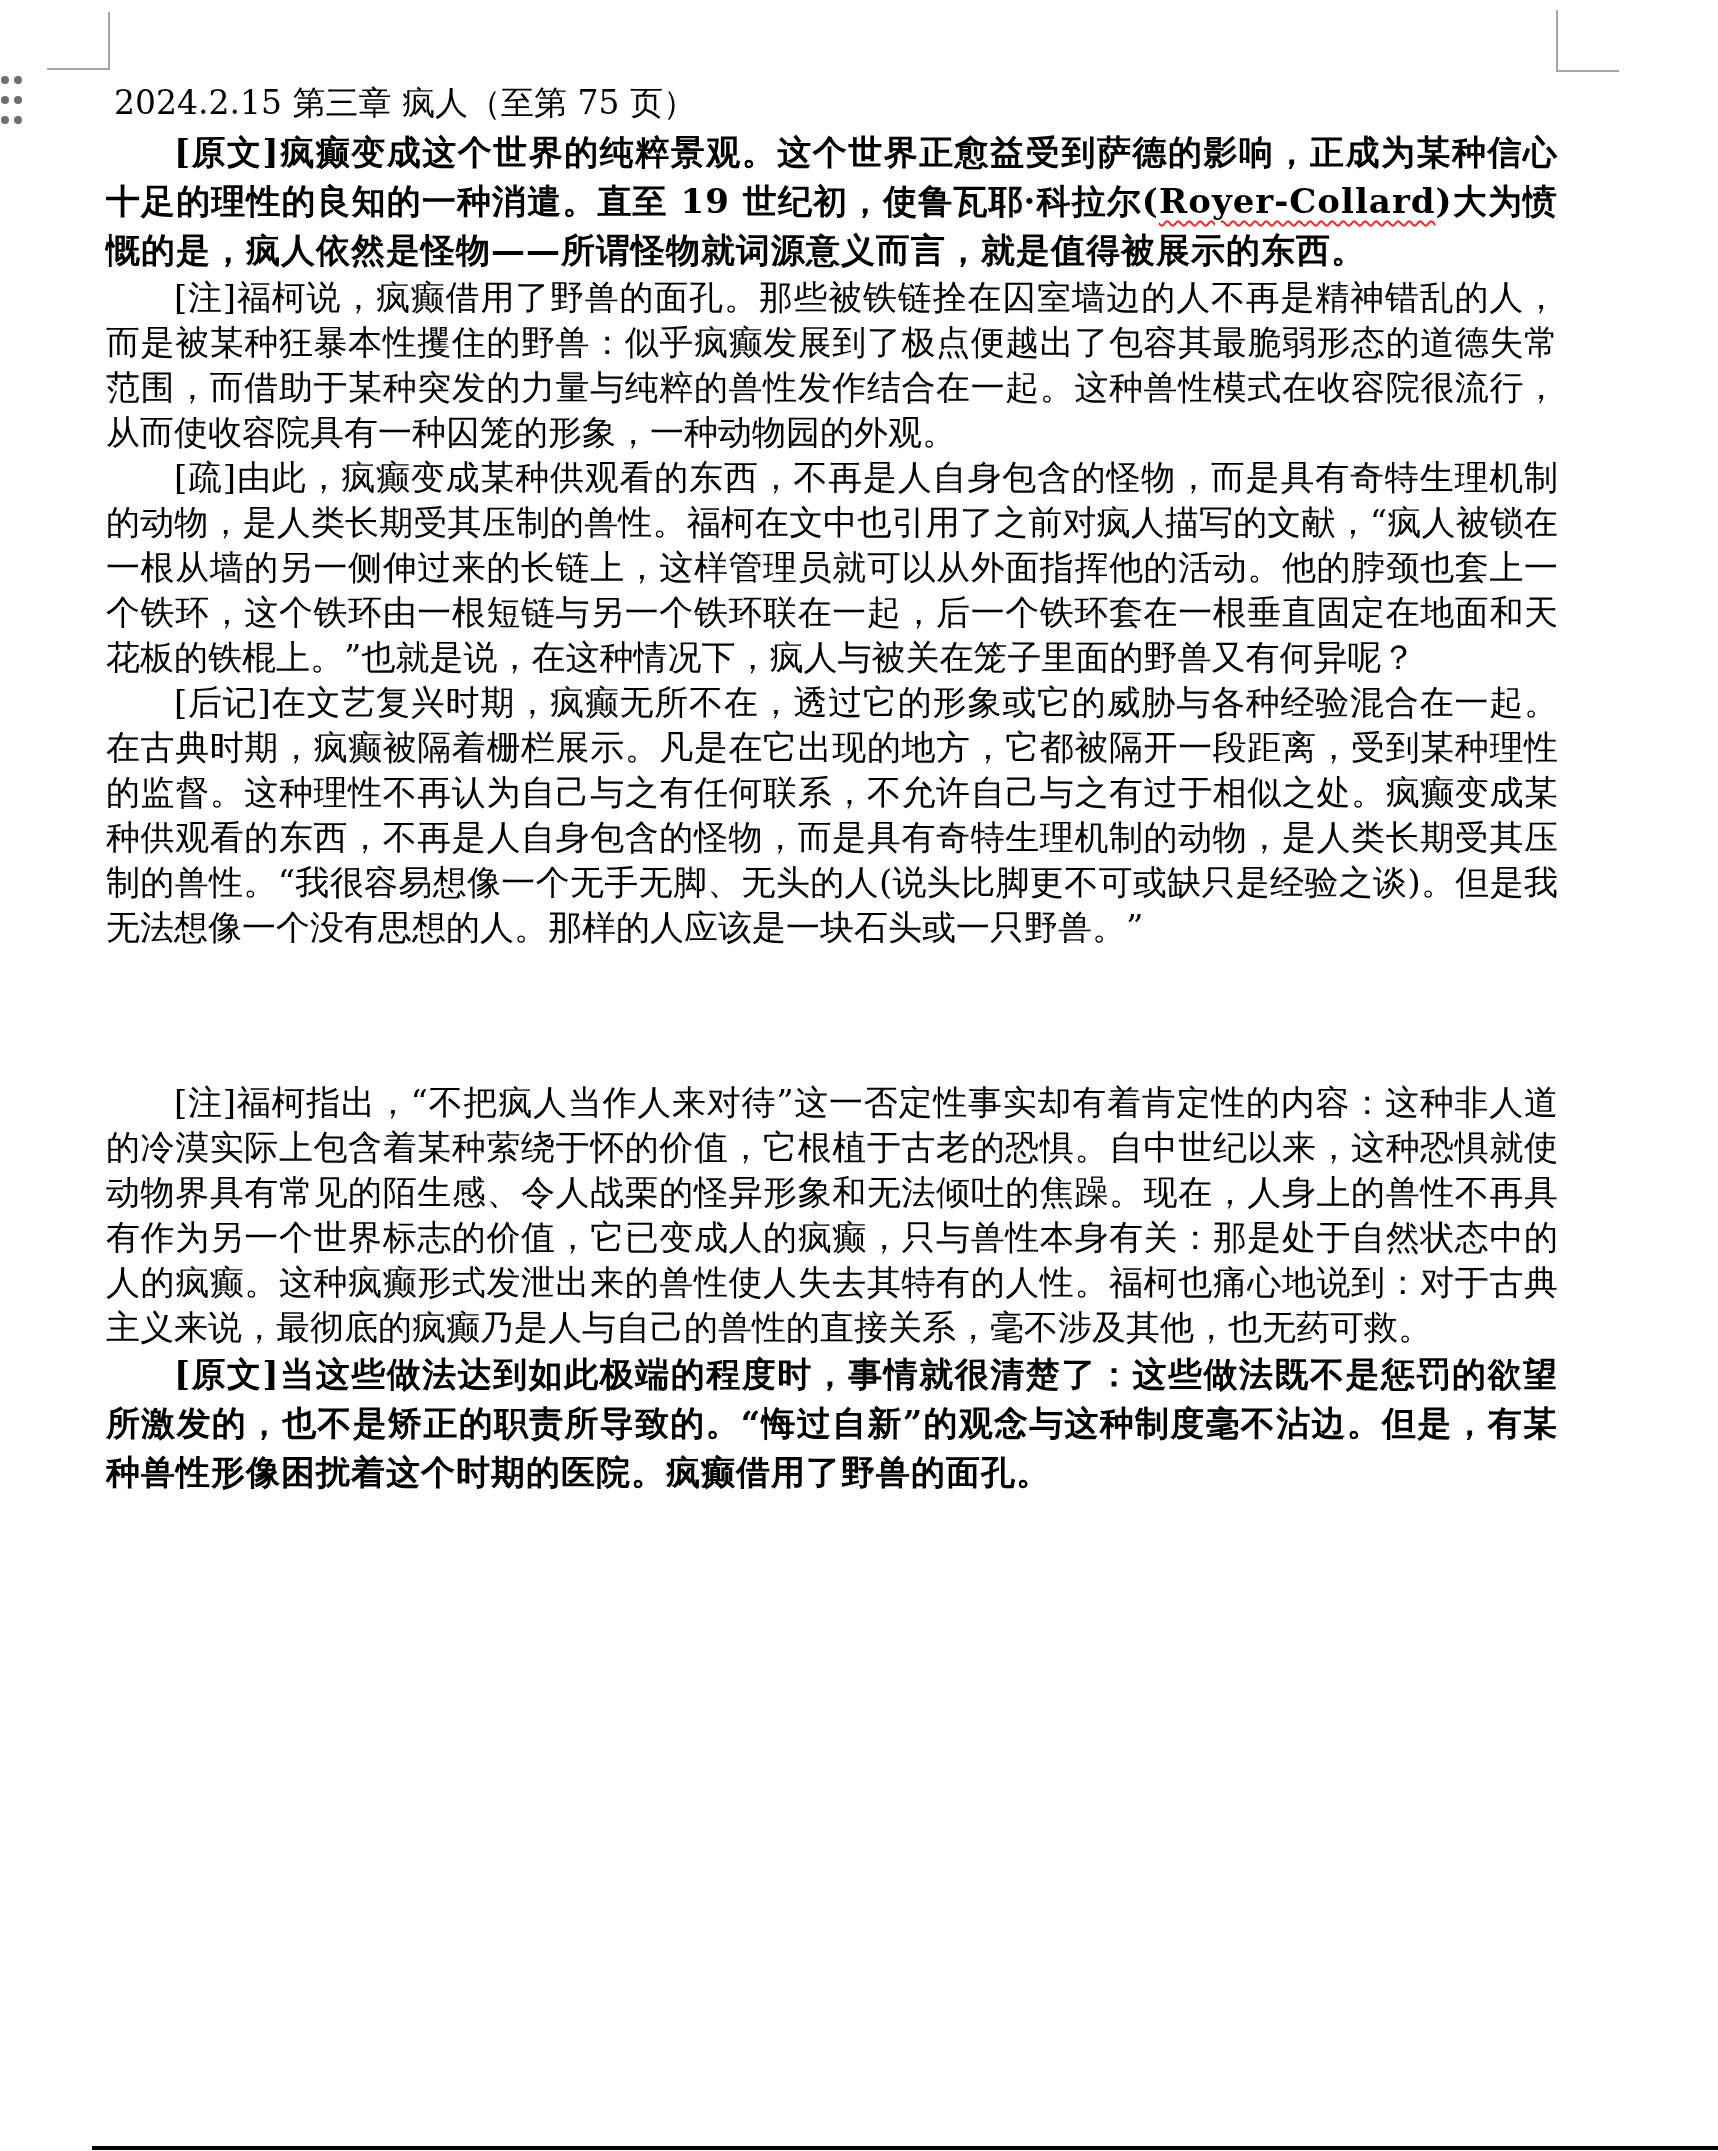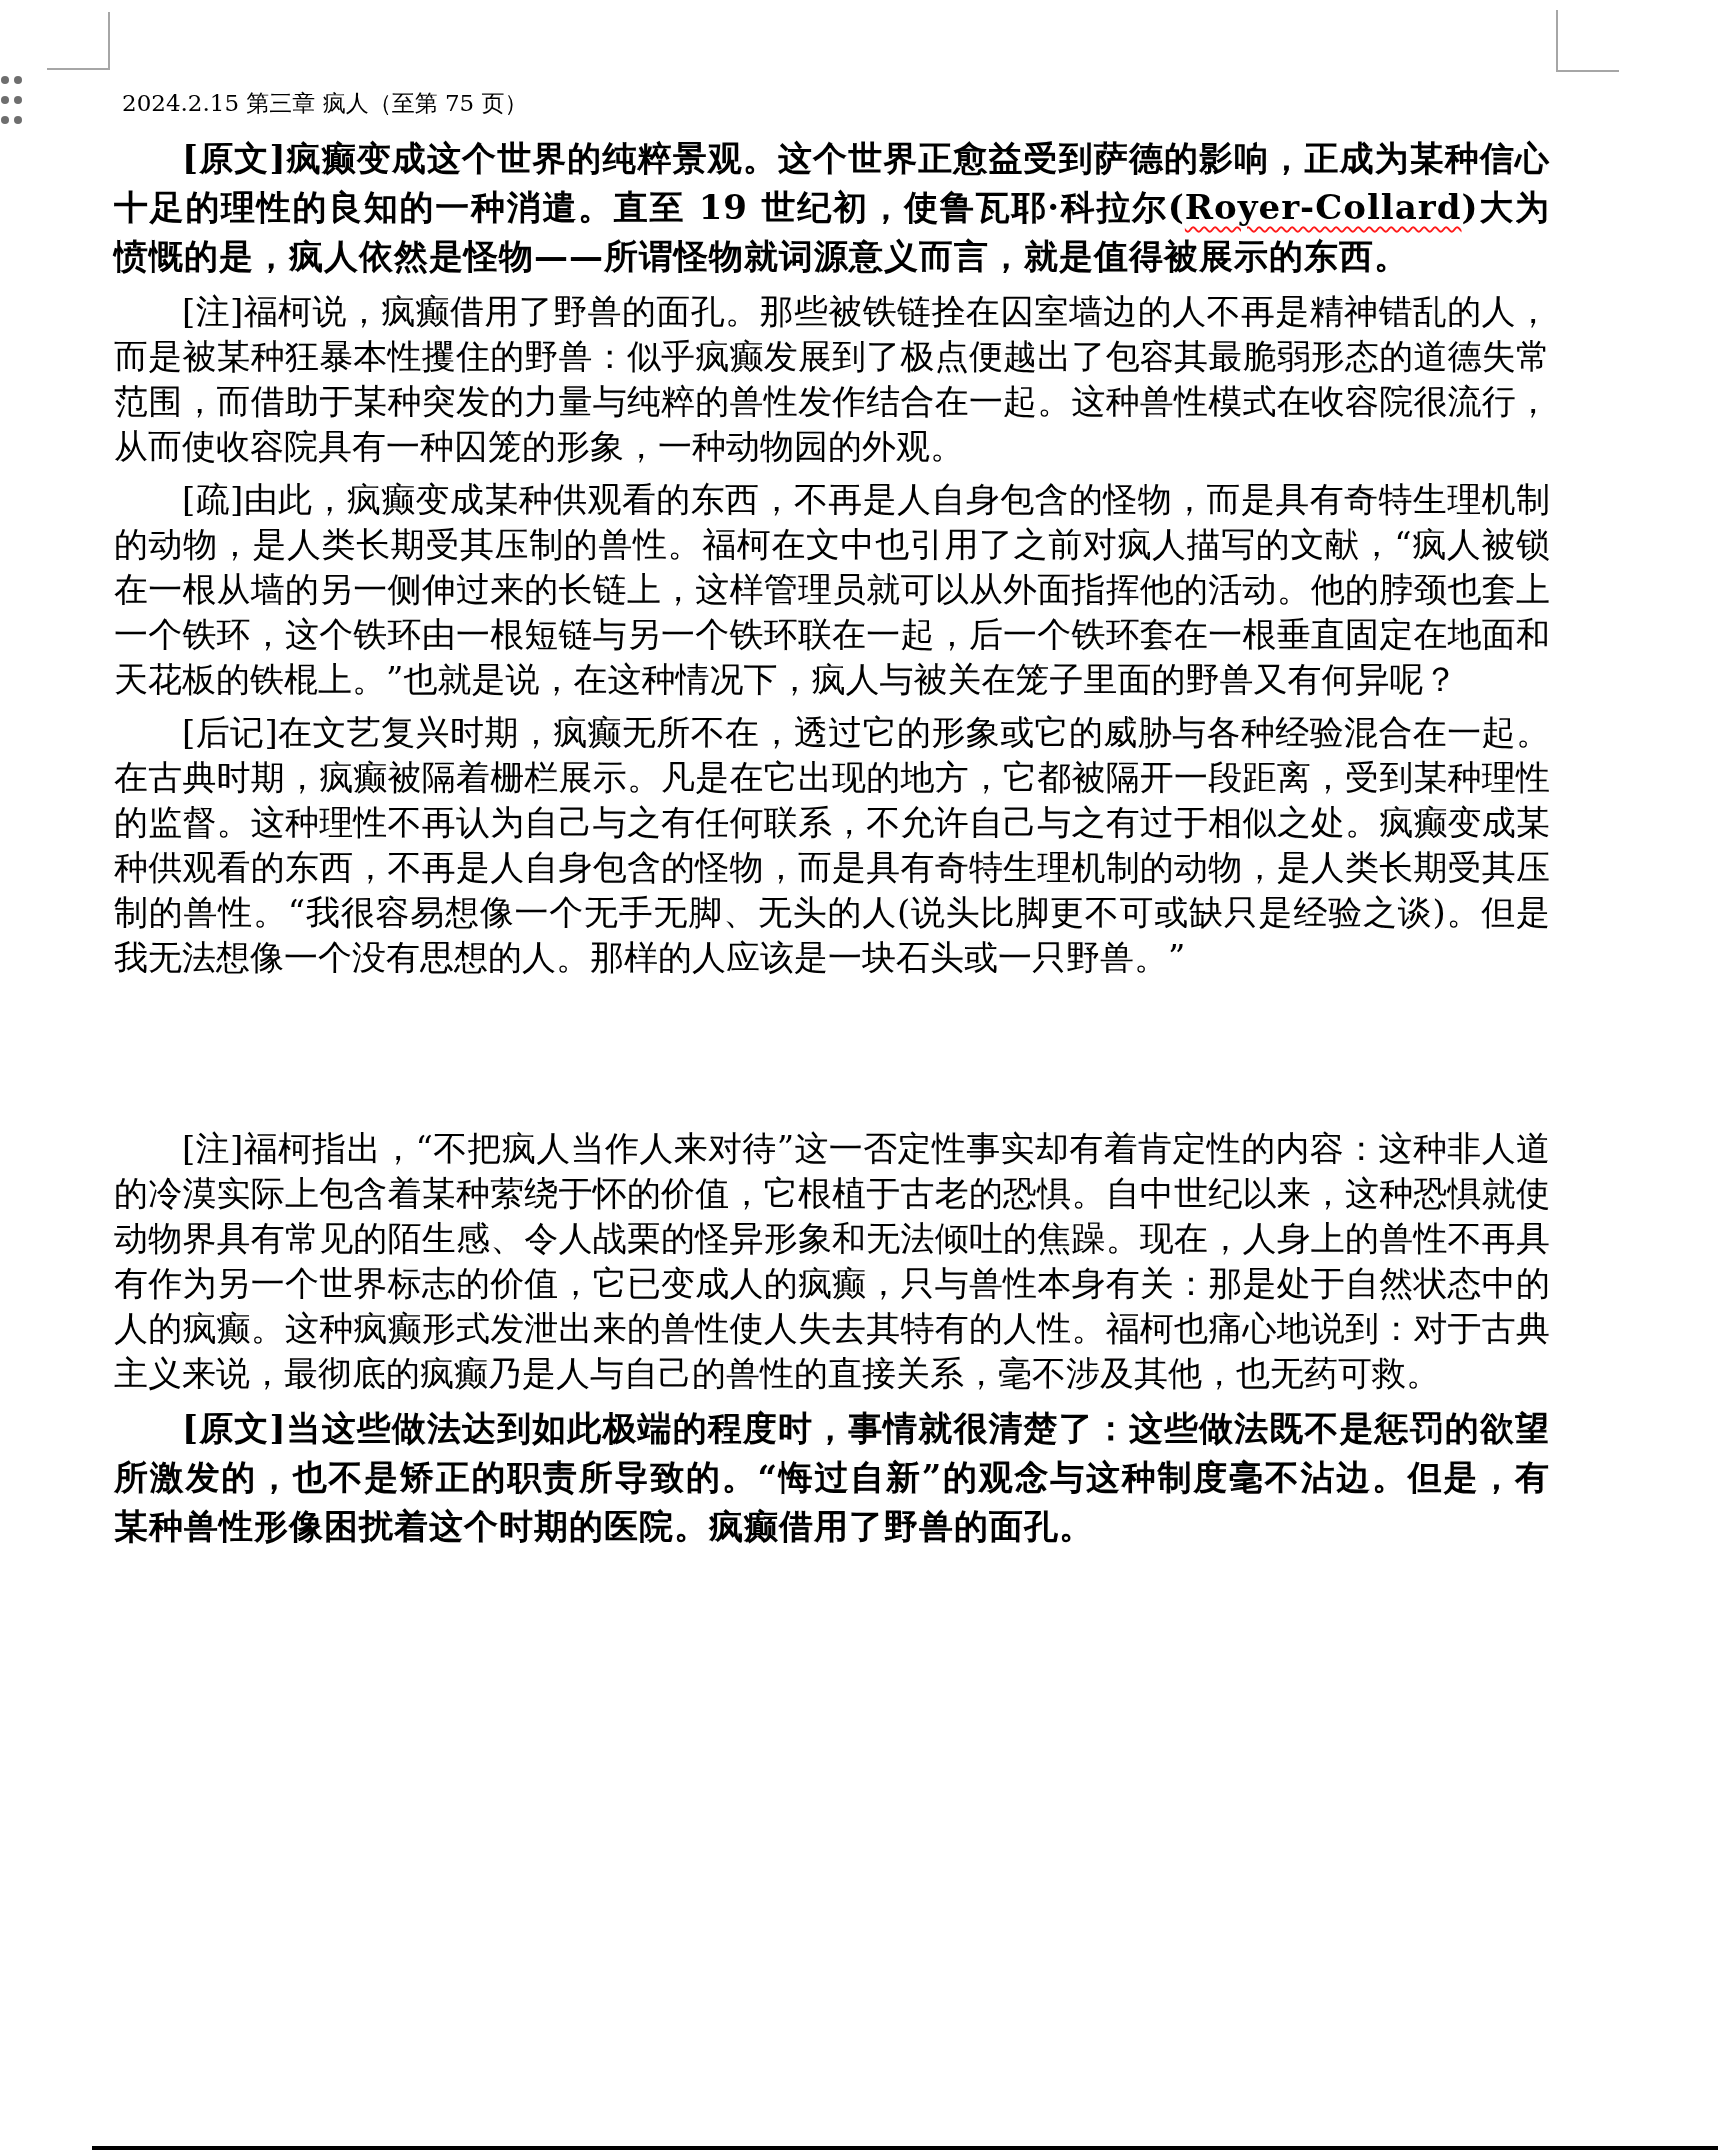--- a/index.html
+++ b/index.html
@@ -10,29 +10,29 @@
     overflow:hidden;
     font-family:"DejaVu Serif","Liberation Serif",serif;
     color:#000;
   }
   .content{
     position:absolute;
     left:106px; top:80px;
     width:1452px;
   }
   .heading{
-    font-size:23px;
+    font-size:33px;
     line-height:46px;
-    margin:0 0 2px 16px;
+    margin:0 0 2px 8px;
     white-space:nowrap;
   }
   p.para{
     font-size:34px;
     line-height:45px;
-    margin:8px;
+    margin:0;
     text-align:justify;
     text-indent:68px;
     word-break:break-all;
   }
   p.para.original{
     font-weight:bold;
     line-height:49px;
     letter-spacing:1px;
   }
   p.para.blank{ height:130px; }

